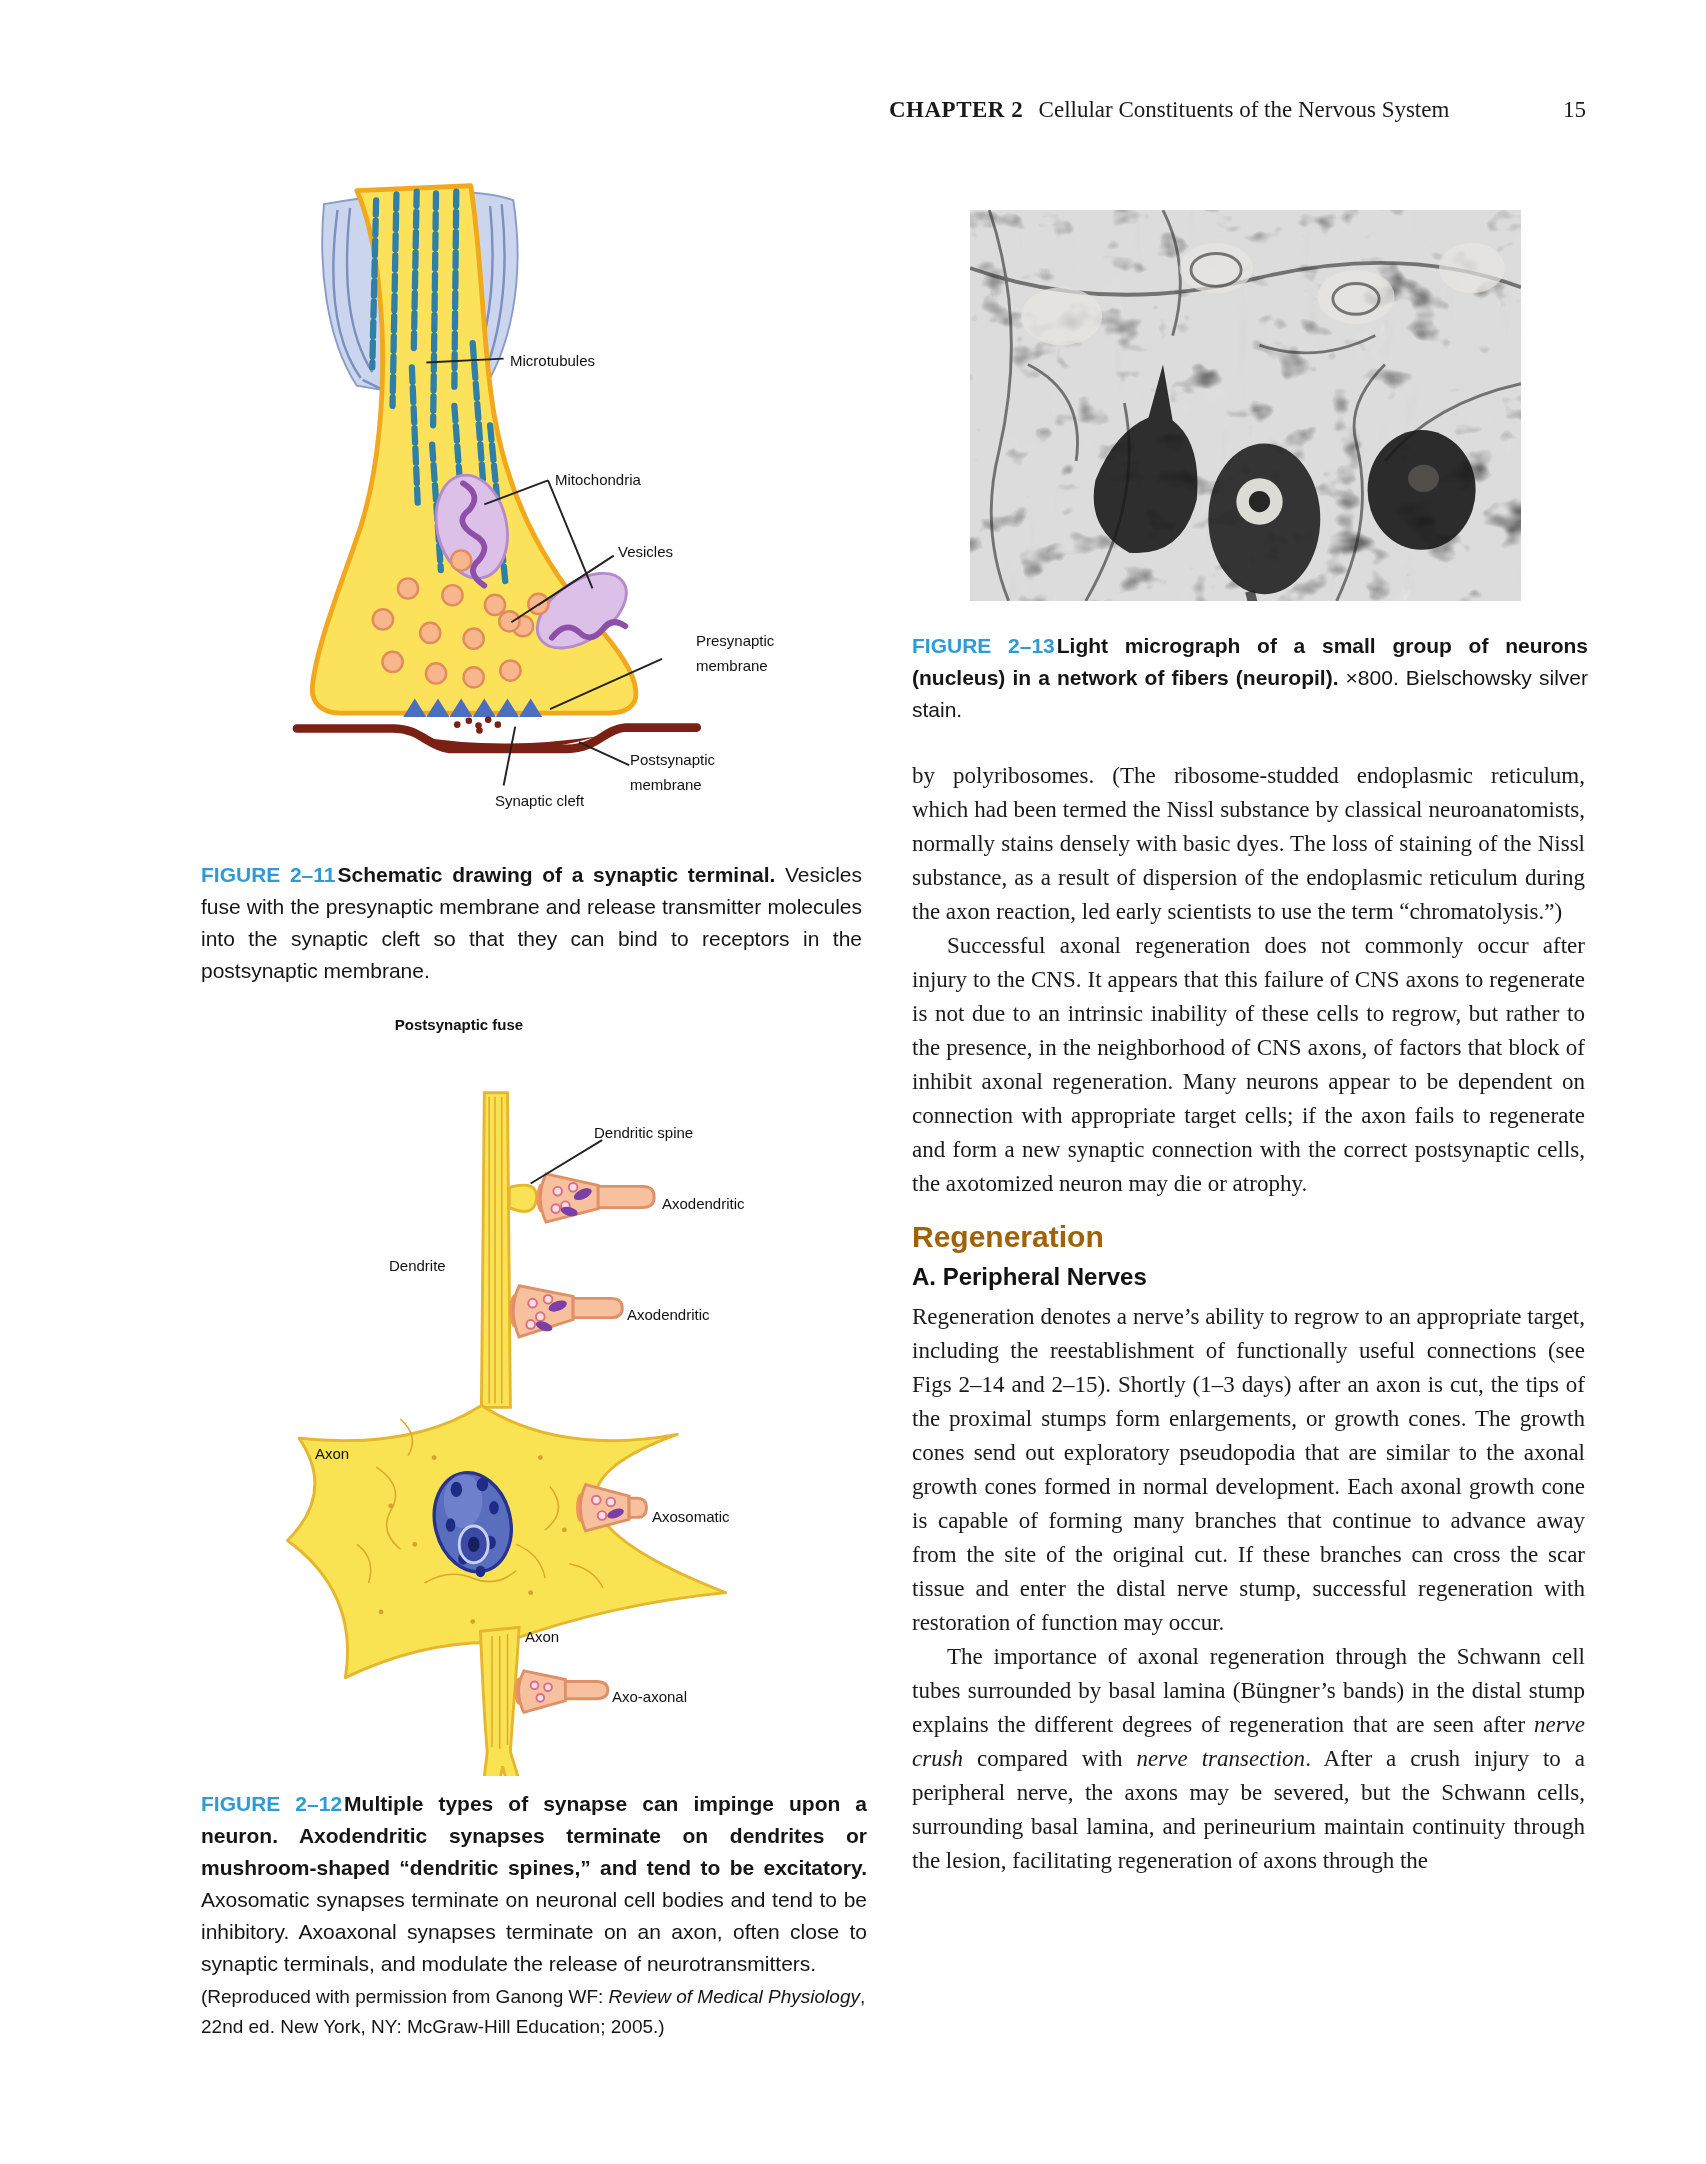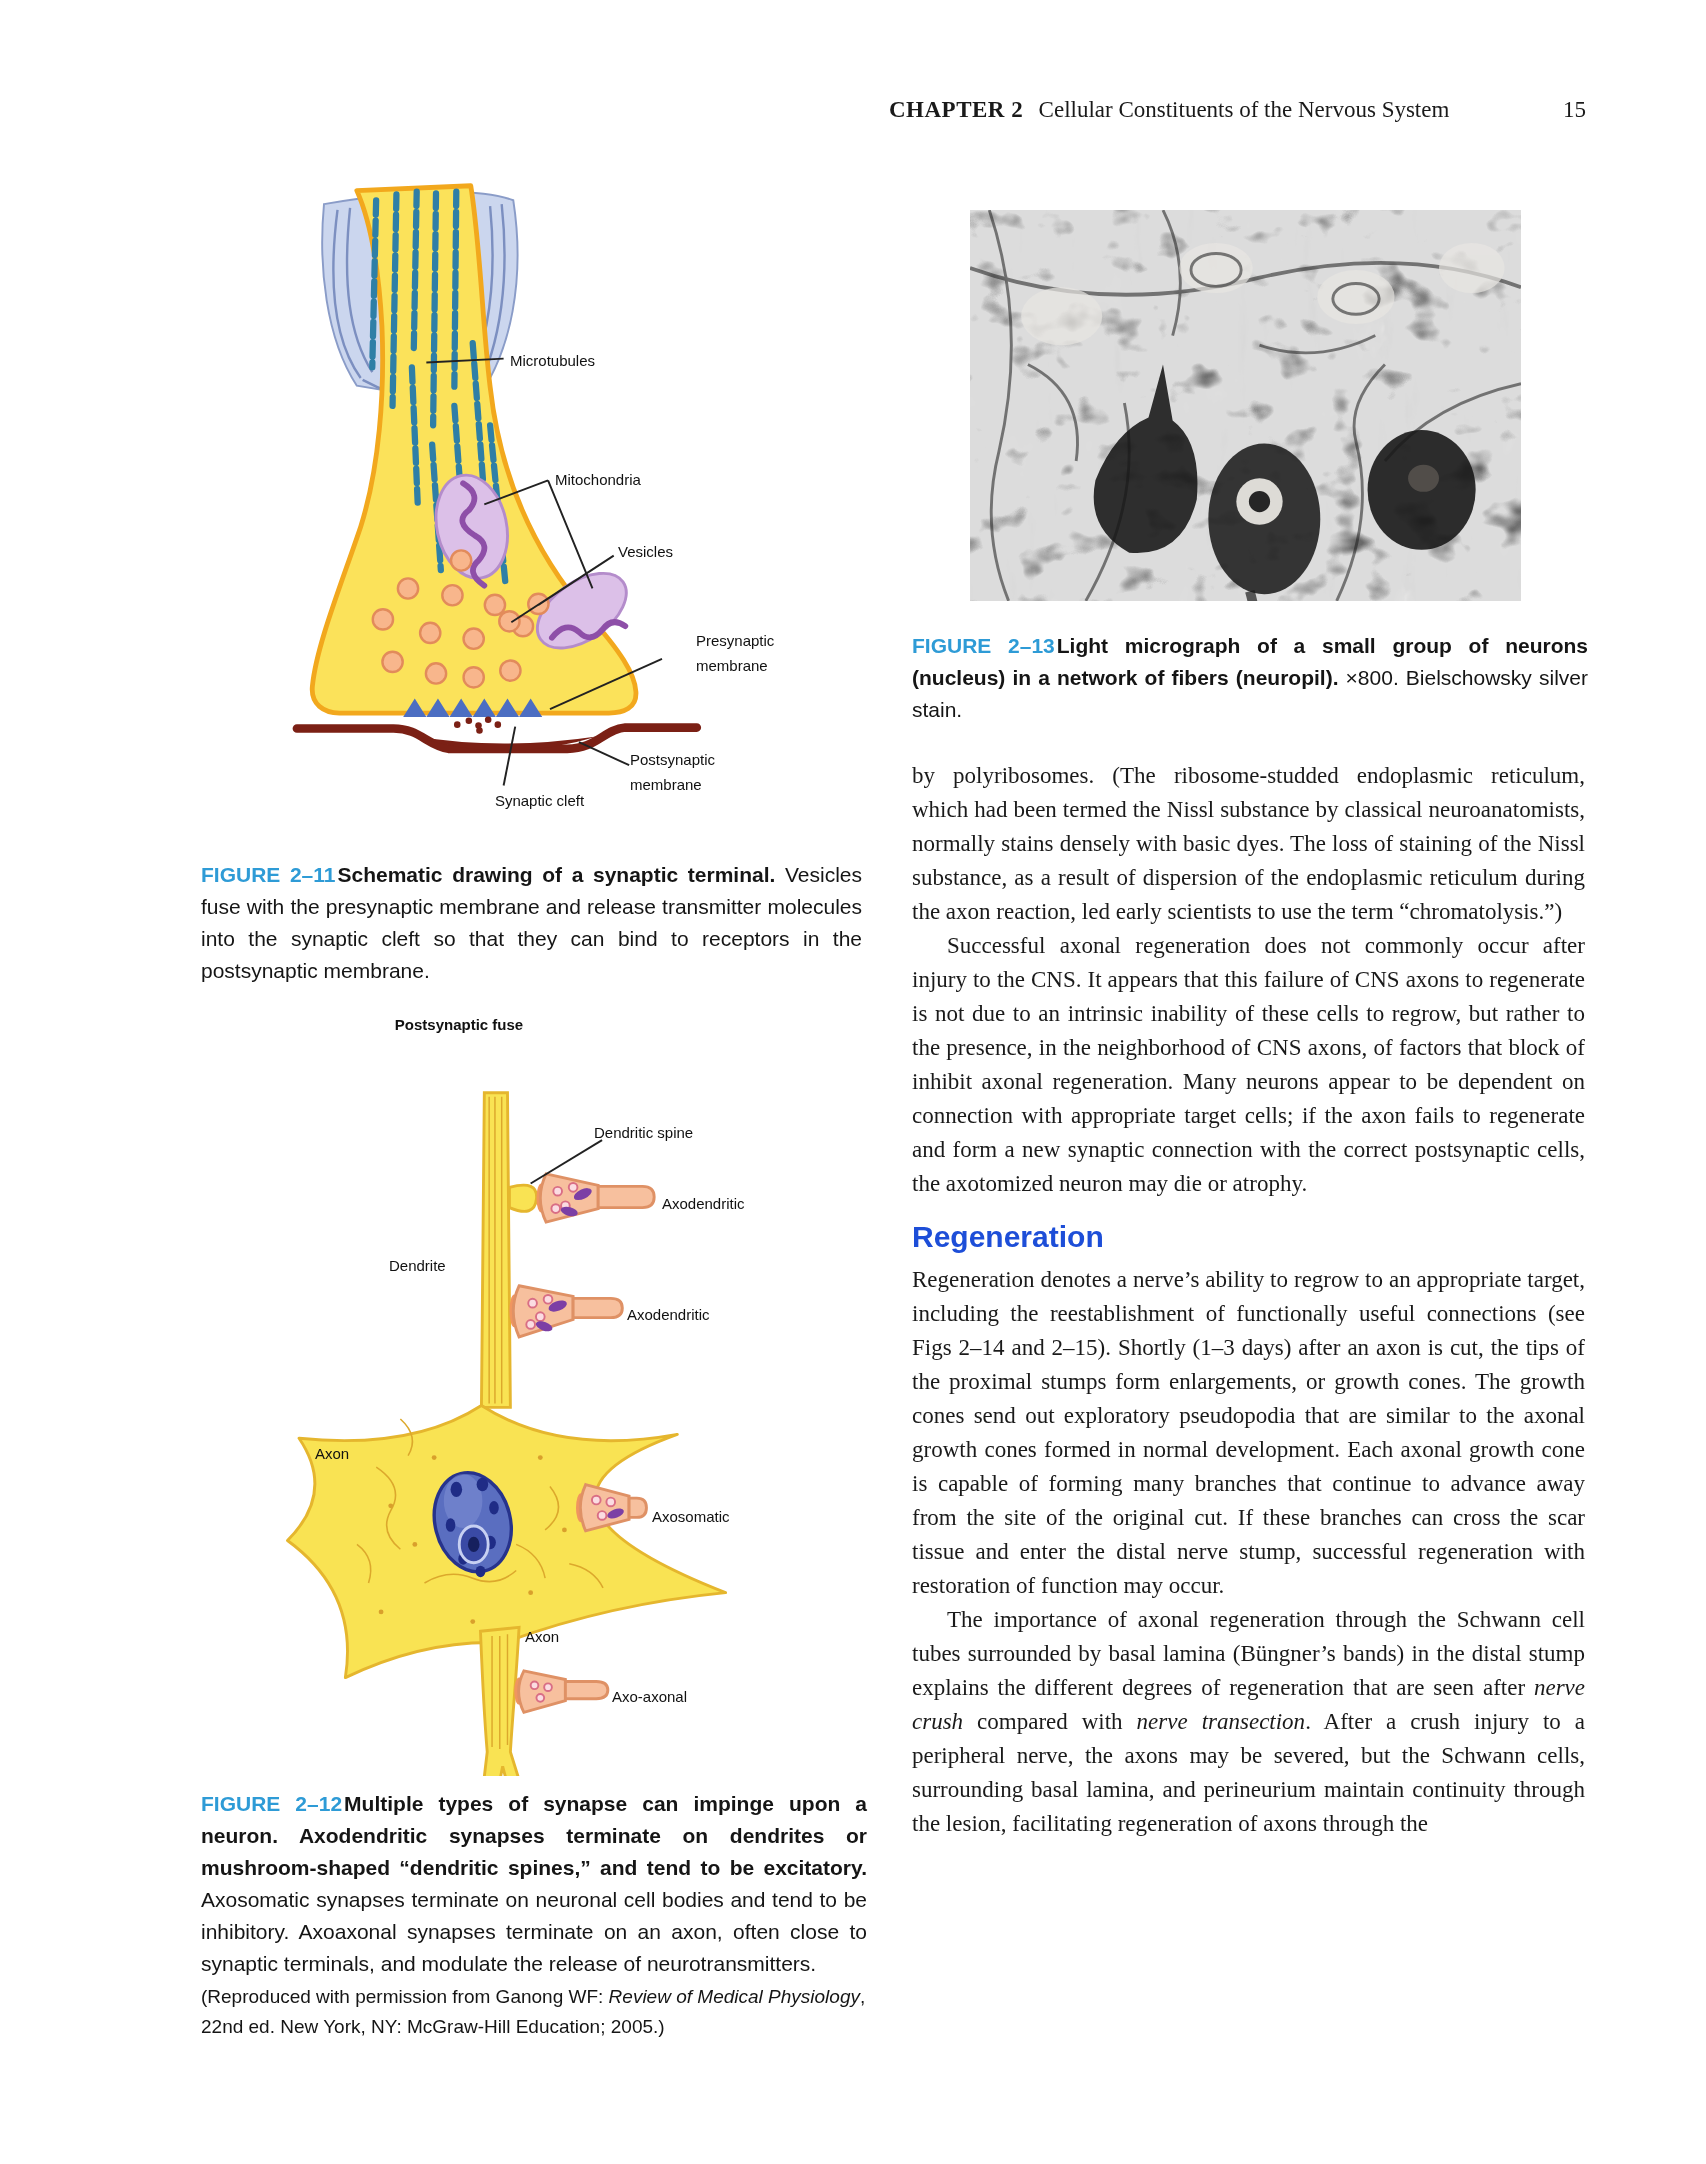--- a/index.html
+++ b/index.html
@@ -23,21 +23,21 @@
   .fig-title{font-weight:bold;}
   .fig-credit{display:block;font-size:19px;line-height:30px;text-align:left;margin-top:1.9px;}
   
   .micrograph{position:absolute;left:970px;top:210px;width:551px;height:391px;overflow:hidden;}
   
   .article{position:absolute;left:912px;top:759px;width:673px;font-size:23px;
         line-height:34px;text-align:justify;}
   .article p{margin:0;}
   .article p.indent{text-indent:35px;}
   .section-heading{font-family:"Liberation Sans",sans-serif;font-weight:bold;font-size:30px;
-        color:#1d4ed8;margin:19.3px 0 9.7px 0;line-height:33px;}
+        color:#a16207;margin:19.3px 0 9.7px 0;line-height:33px;}
   .sub-heading{font-family:"Liberation Sans",sans-serif;font-weight:bold;font-size:24px;
         color:#111;margin:0 0 9.7px 0;line-height:27px;}
   .it{font-style:italic;}
 </style>
 </head>
 <body>
 
 <div class="page">
 
   <div class="running-head">
@@ -316,18 +316,19 @@
 
   <div class="fig-caption" style="left:912px;top:630px;width:676px;">
     <span class="fig-tag">FIGURE 2–13</span><span class="fig-title">Light micrograph of a small group of neurons (nucleus) in a network of fibers (neuropil).</span>
     <span>×800. Bielschowsky silver stain.</span>
   </div>
 
   <div class="article">
     <p>by polyribosomes. (The ribosome-studded endoplasmic reticulum, which had been termed the Nissl substance by classical neuroanatomists, normally stains densely with basic dyes. The loss of staining of the Nissl substance, as a result of dispersion of the endoplasmic reticulum during the axon reaction, led early scientists to use the term “chromatolysis.”)</p>
     <p class="indent">Successful axonal regeneration does not commonly occur after injury to the CNS. It appears that this failure of CNS axons to regenerate is not due to an intrinsic inability of these cells to regrow, but rather to the presence, in the neighborhood of CNS axons, of factors that block of inhibit axonal regeneration. Many neurons appear to be dependent on connection with appropriate target cells; if the axon fails to regenerate and form a new synaptic connection with the correct postsynaptic cells, the axotomized neuron may die or atrophy.</p>
     <h2 class="section-heading">Regeneration</h2>
+    <h3 class="sub-heading">A. Peripheral Nerves</h3>
     <p>Regeneration denotes a nerve’s ability to regrow to an appropriate target, including the reestablishment of functionally useful connections (see Figs 2–14 and 2–15). Shortly (1–3 days) after an axon is cut, the tips of the proximal stumps form enlargements, or growth cones. The growth cones send out exploratory pseudopodia that are similar to the axonal growth cones formed in normal development. Each axonal growth cone is capable of forming many branches that continue to advance away from the site of the original cut. If these branches can cross the scar tissue and enter the distal nerve stump, successful regeneration with restoration of function may occur.</p>
     <p class="indent"><span>The importance of axonal regeneration through the Schwann cell tubes surrounded by basal lamina (Büngner’s bands) in the distal stump explains the different degrees of regeneration that are seen after </span><span class="it">nerve crush</span><span> compared with </span><span class="it">nerve transection</span><span>. After a crush injury to a peripheral nerve, the axons may be severed, but the Schwann cells, surrounding basal lamina, and perineurium maintain continuity through the lesion, facilitating regeneration of axons through the</span></p>
   </div>
 
 </div>
 
 
 </body></html>

